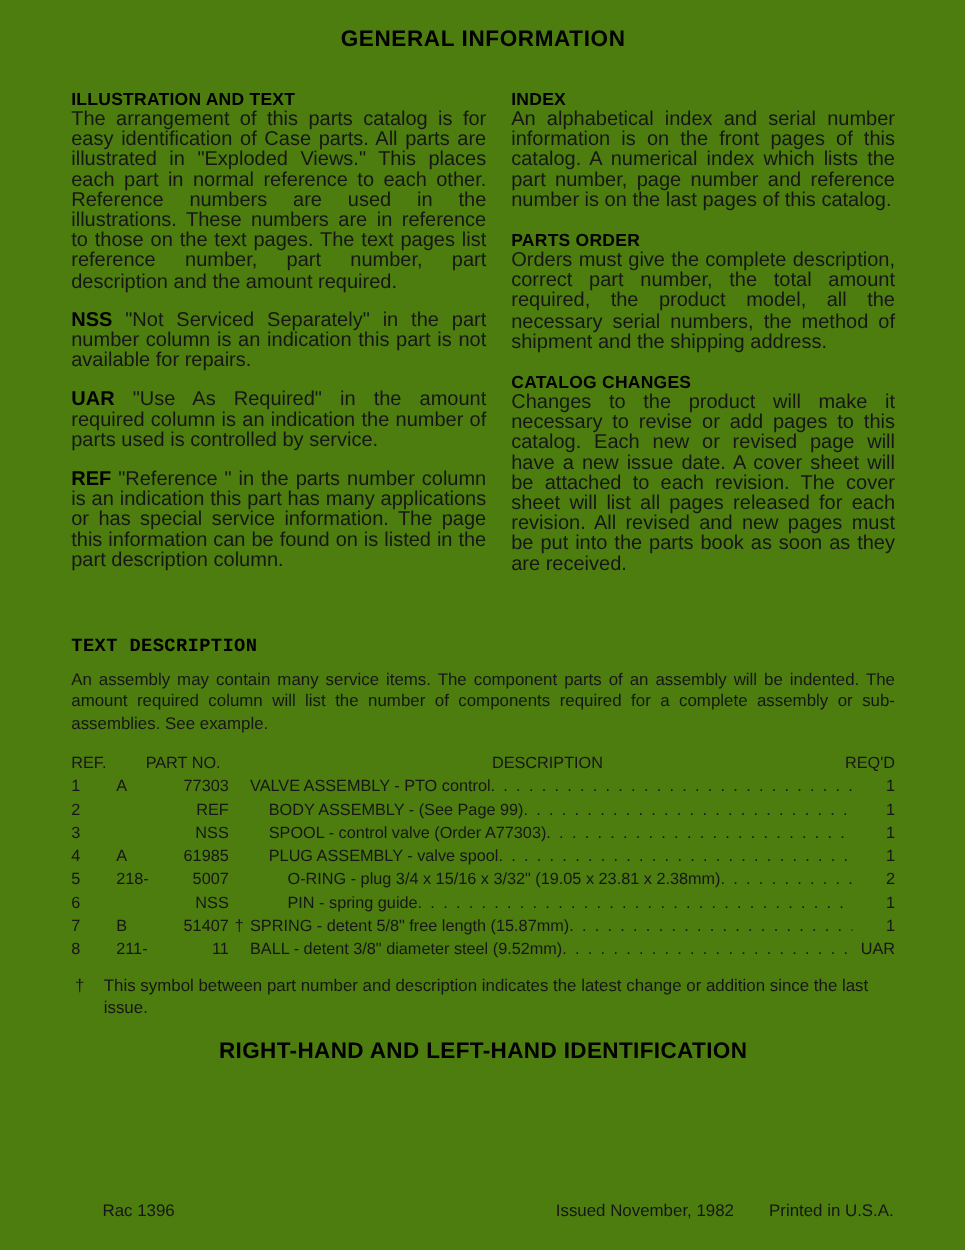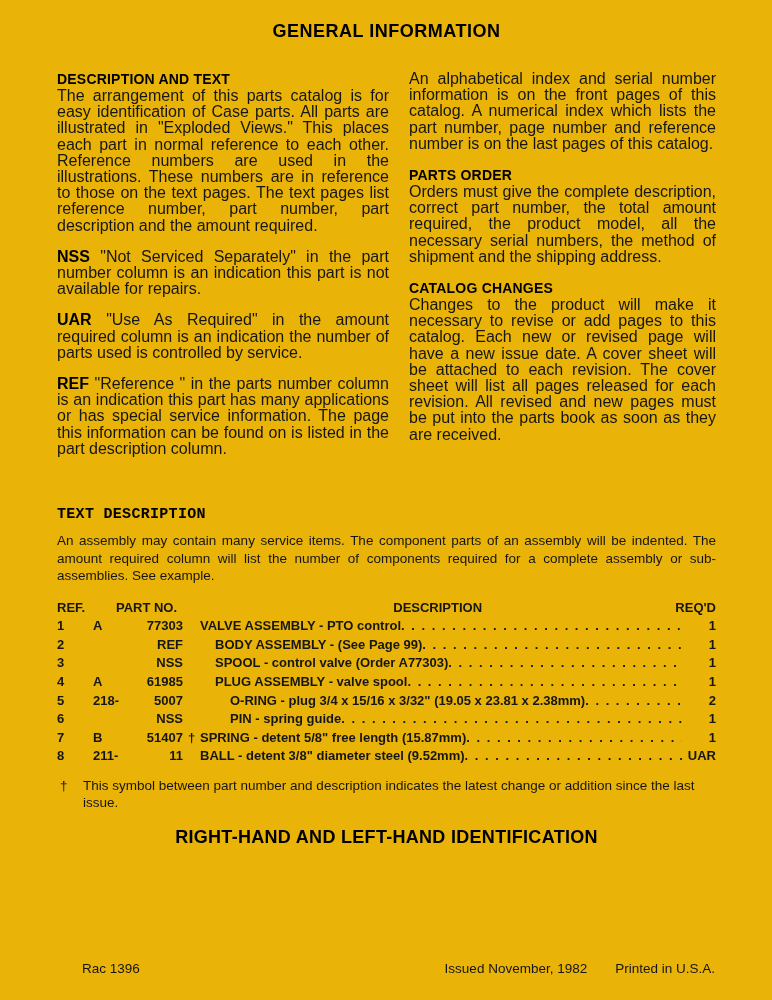--- a/index.html
+++ b/index.html
@@ -1,19 +1,19 @@
 <!DOCTYPE html>
 <html><head>
 <meta charset="utf-8">
 <style>
   html,body{margin:0;padding:0;background:#e8e8e8;}
   .doc{
     position:relative;
     width:772px;height:1000px;
-    background:#eab308;
+    background:#4d7c0f;
     font-family:"Liberation Sans", sans-serif;
     color:#161616;
     overflow:hidden;
     box-sizing:border-box;
     padding:0 56px 0 57px;
   }
   .title{
     margin:0;padding-top:21px;
     text-align:center;
     font-size:18px;font-weight:bold;color:#000;
@@ -36,21 +36,21 @@
   .blk p b{color:#000;}
   .mid-head{
     margin:34px 0 0 0;text-align:left;
     font-size:15px;font-weight:bold;color:#000;letter-spacing:.3px;font-family:Liberation Mono, monospace;
   }
   .mid-para{
     margin:9px 0 0 0;font-size:13.5px;line-height:17.5px;text-align:justify;
   }
   
   .ptable{margin-top:14px;font-size:13px;}
-  .trow,.thead{display:flex;align-items:center;line-height:18.6px;white-space:nowrap;font-weight:bold;}
+  .trow,.thead{display:flex;align-items:center;line-height:18.6px;white-space:nowrap;}
   .c-ref{width:36px;flex-shrink:0;}
   .c-pre{width:44px;flex-shrink:0;}
   .c-num{width:46px;text-align:right;flex-shrink:0;}
   .c-flag{width:17px;text-align:center;flex-shrink:0;}
   .c-desc{flex-shrink:0;}
   .ind1{padding-left:15px;}
   .ind2{padding-left:30px;}
   .c-lead{flex:1;min-width:8px;overflow:hidden;white-space:nowrap;color:#161616;}
   .c-lead::after{
     content:" . . . . . . . . . . . . . . . . . . . . . . . . . . . . . . . . . . . . . . . . . . . . . . . . . . . . . . . . . . . . . . . . . . . . . . . . . . . .";
@@ -84,35 +84,36 @@
 </head>
 <body>
 
 <div class="doc">
 
   <h1 class="title">GENERAL INFORMATION</h1>
 
   <div class="cols">
     <div class="col-left">
       <div class="blk">
-        <h3>DESCRIPTION AND TEXT</h3>
+        <h3>ILLUSTRATION AND TEXT</h3>
         <p>The arrangement of this parts catalog is for easy identification of Case parts. All parts are illustrated in "Exploded Views." This places each part in normal reference to each other. Reference numbers are used in the illustrations. These numbers are in reference to those on the text pages. The text pages list reference number, part number, part description and the amount required.</p>
       </div>
       <div class="blk">
         <p><b>NSS</b> <span>"Not Serviced Separately" in the part number column is an indication this part is not available for repairs.</span></p>
       </div>
       <div class="blk">
         <p><b>UAR</b> <span>"Use As Required" in the amount required column is an indication the number of parts used is controlled by service.</span></p>
       </div>
       <div class="blk">
         <p><b>REF</b> <span>"Reference " in the parts number column is an indication this part has many applications or has special service information. The page this information can be found on is listed in the part description column.</span></p>
       </div>
     </div>
     <div class="col-right">
       <div class="blk">
+        <h3>INDEX</h3>
         <p>An alphabetical index and serial number information is on the front pages of this catalog. A numerical index which lists the part number, page number and reference number is on the last pages of this catalog.</p>
       </div>
       <div class="blk">
         <h3>PARTS ORDER</h3>
         <p>Orders must give the complete description, correct part number, the total amount required, the product model, all the necessary serial numbers, the method of shipment and the shipping address.</p>
       </div>
       <div class="blk">
         <h3>CATALOG CHANGES</h3>
         <p>Changes to the product will make it necessary to revise or add pages to this catalog. Each new or revised page will have a new issue date. A cover sheet will be attached to each revision. The cover sheet will list all pages released for each revision. All revised and new pages must be put into the parts book as soon as they are received.</p>
       </div>

